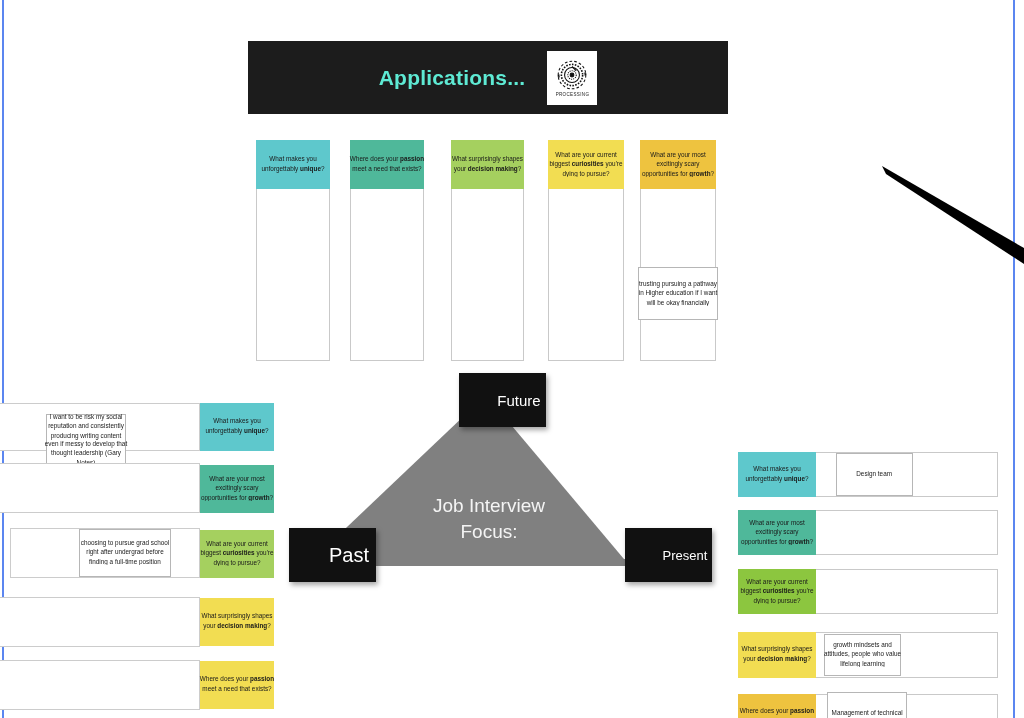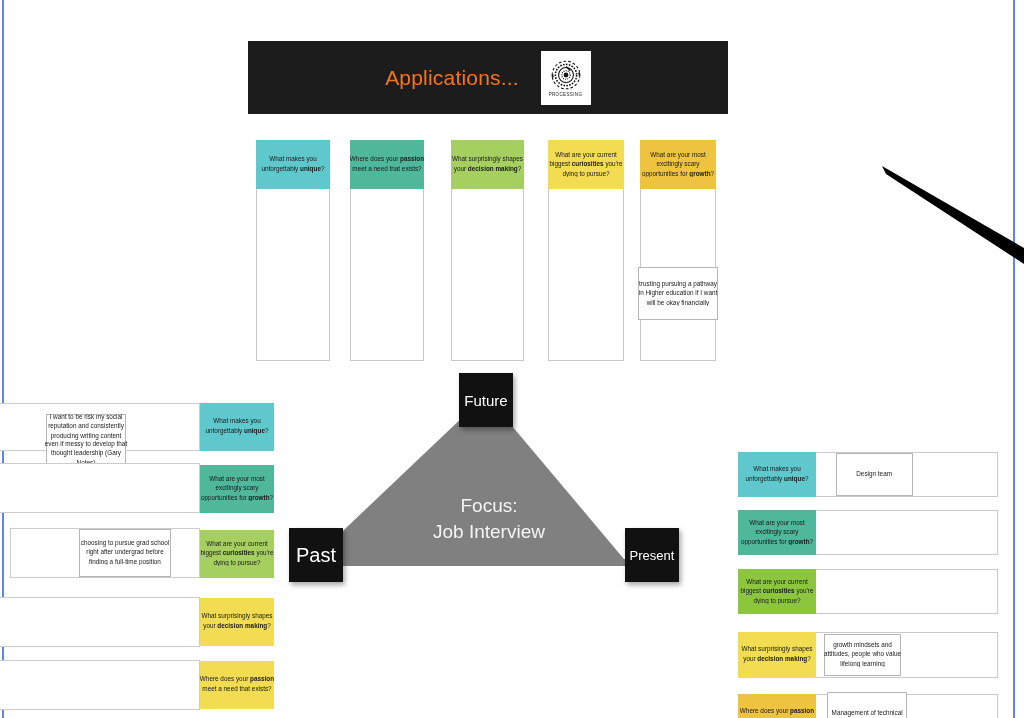--- a/index.html
+++ b/index.html
@@ -29,24 +29,24 @@
 
   
   .banner {
     position: absolute;
     background: #1c1c1c;
     display: flex;
     align-items: center;
     justify-content: center;
   }
   .banner-title {
-    color: #f97316;
+    color: #5eead4;
     font-size: 21px;
     letter-spacing: 0.2px;
-    font-weight: 400;
+    font-weight: 700;
   }
   .banner-icon {
     width: 50px;
     height: 54px;
     background: #ffffff;
     margin-left: 22px;
     display: flex;
     flex-direction: column;
     align-items: center;
     justify-content: center;
@@ -101,20 +101,21 @@
   .tri-wrap { position: absolute; }
   .tri-label {
     position: absolute;
     background: #111111;
     color: #ffffff;
     display: flex;
     align-items: center;
     justify-content: center;
     font-size: 15px;
     box-shadow: 2px 3px 5px rgba(0,0,0,0.35);
+    padding-left: 33px;
   }
   .tri-center {
     position: absolute;
     color: #f4f4f4;
     font-size: 19px;
     text-align: center;
     line-height: 1.35;
     width: 100%;
   }
 
@@ -200,22 +201,22 @@
   </div>
 
   <div class="tri-wrap" style="left:289px; top:373px; width:400px; height:205px;">
 
     <svg width="400" height="205" style="position:absolute; left:0; top:0;" aria-hidden="true">
       <polygon points="197,22 340,192 18,192" fill="#808080"></polygon>
       <rect x="18" y="186" width="322" height="7" fill="#808080"></rect>
     </svg>
 
     <div class="tri-center" style="left:0; top:120px;">
+      <div>Job Interview</div>
       <div>Focus:</div>
-      <div>Job Interview</div>
     </div>
 
     <div class="tri-label" style="left:170px; top:0px; width:54px; height:54px;">
       <span>Future</span>
     </div>
     <div class="tri-label" style="left:0px; top:155px; width:54px; height:54px; font-size:20px;">
       <span>Past</span>
     </div>
     <div class="tri-label" style="left:336px; top:155px; width:54px; height:54px; font-size:13px;text-align:center;">
       <span>Present</span>

